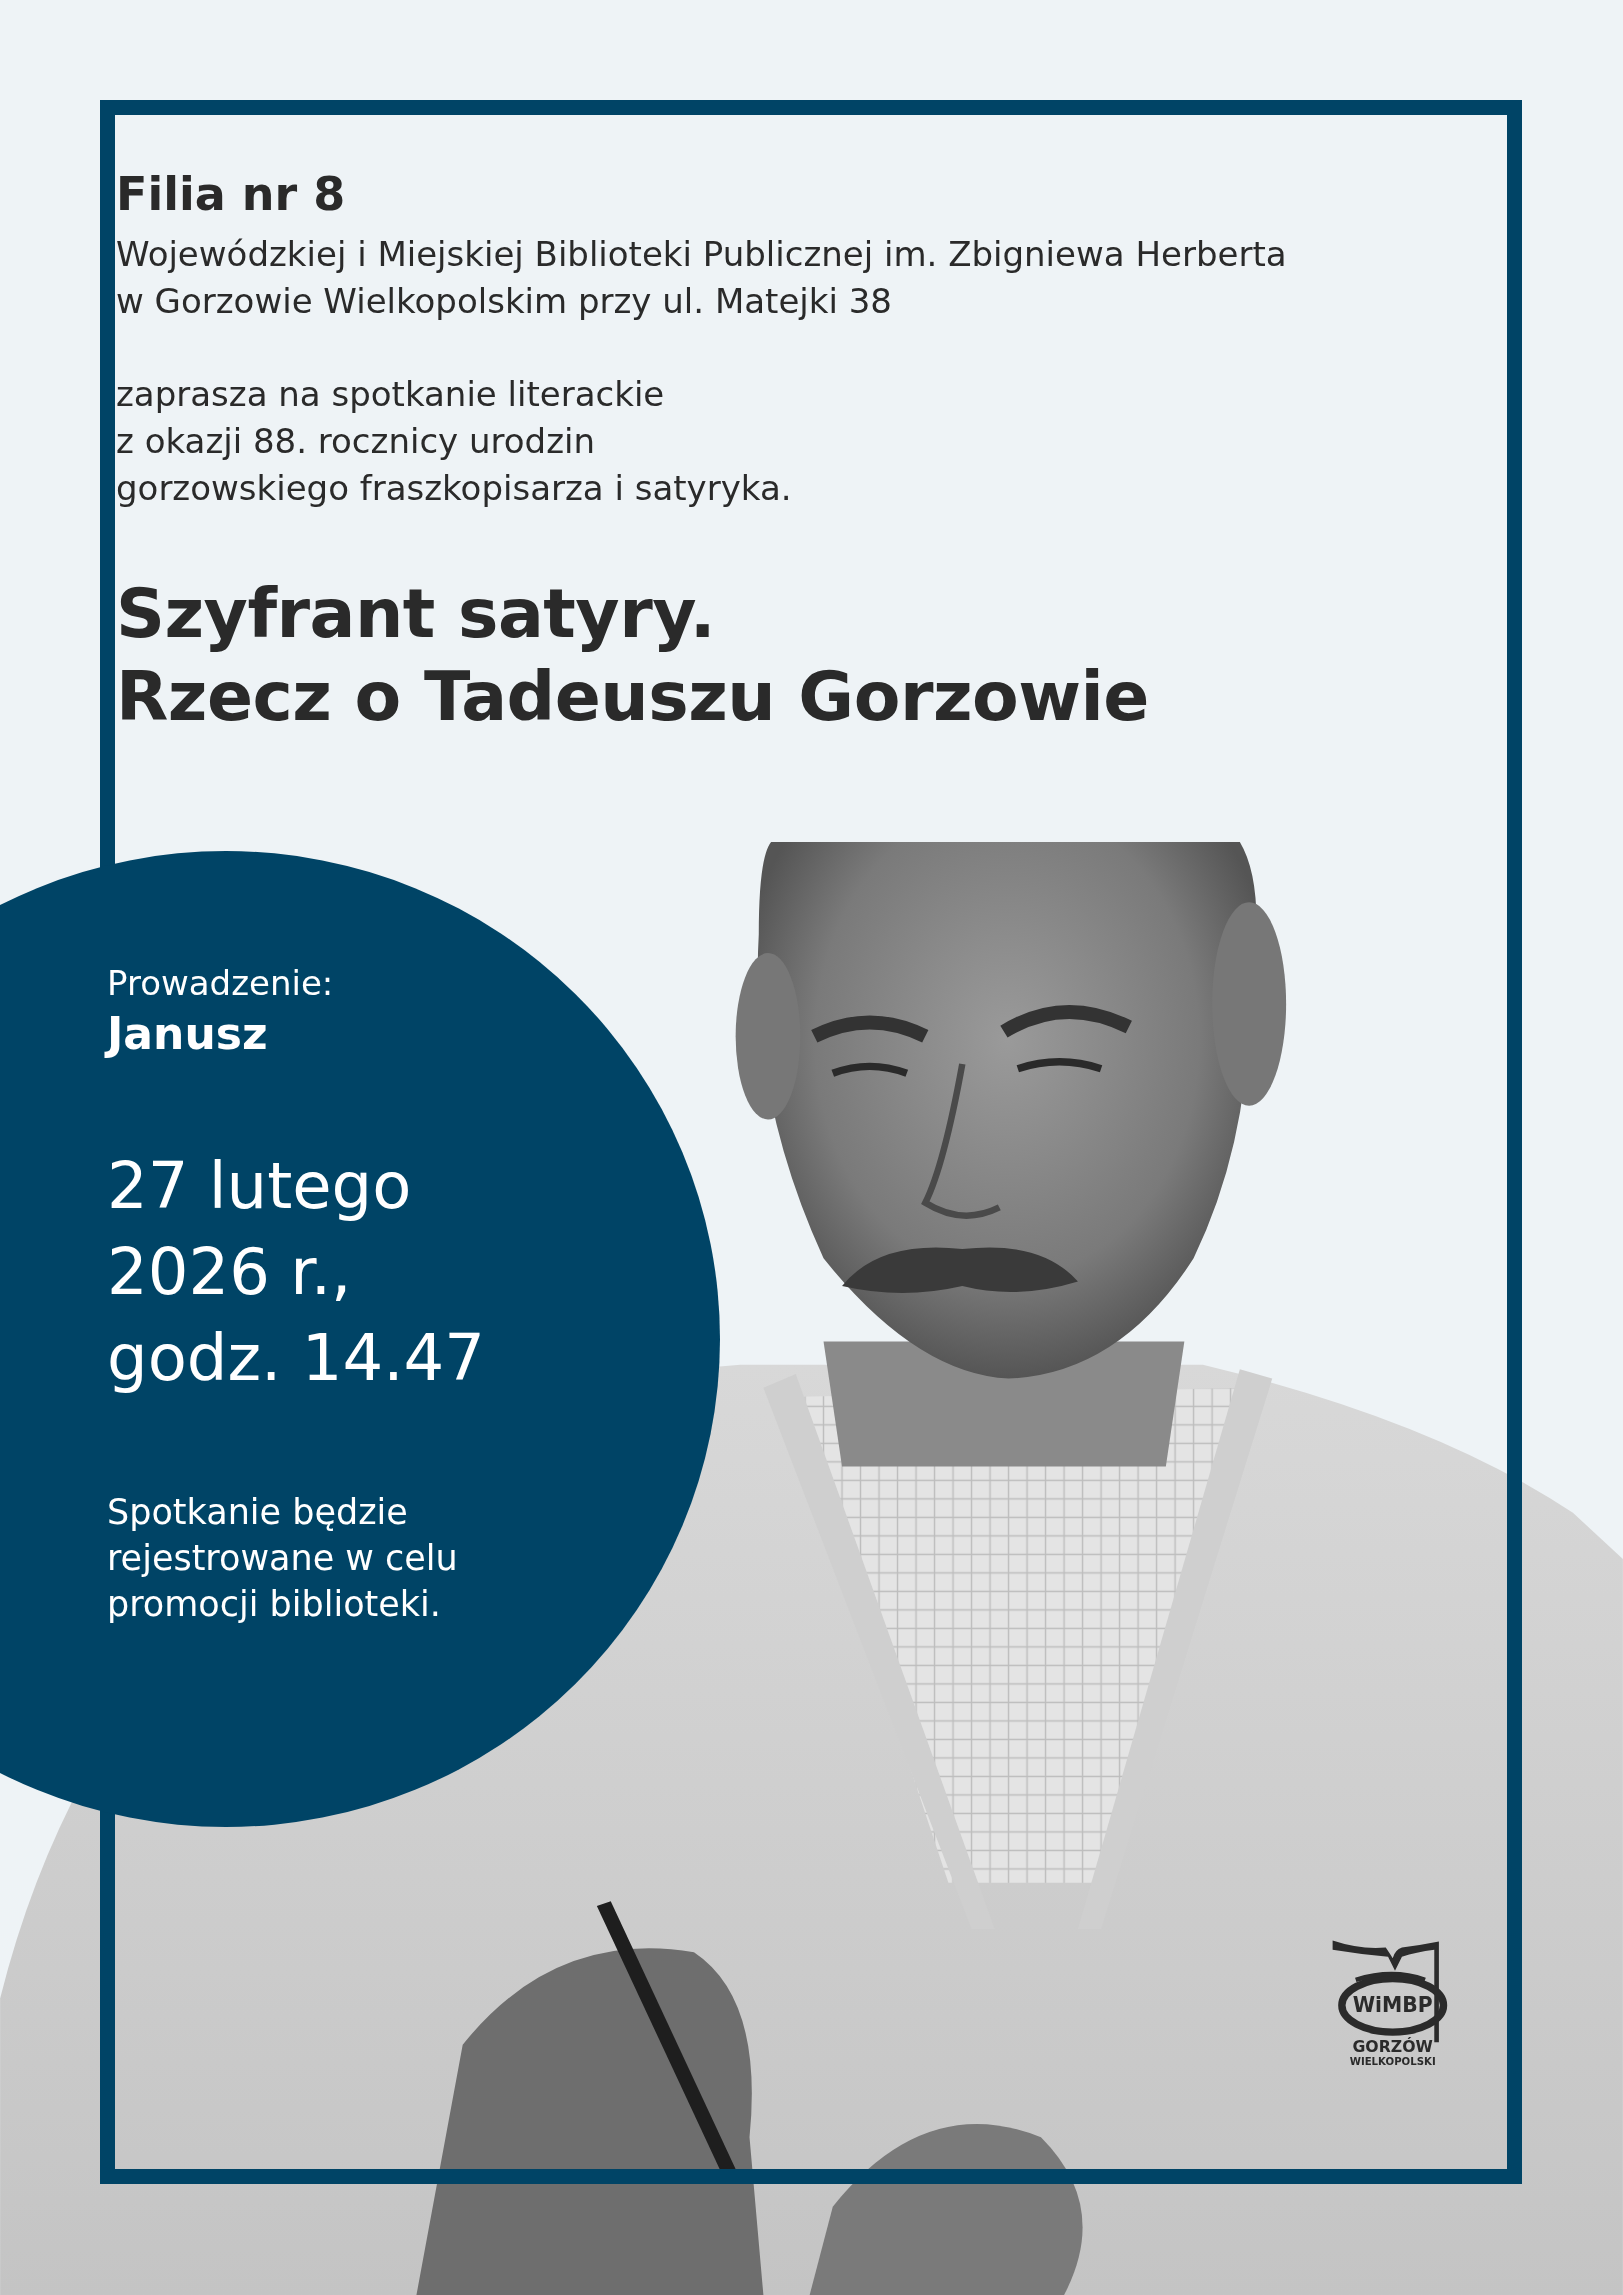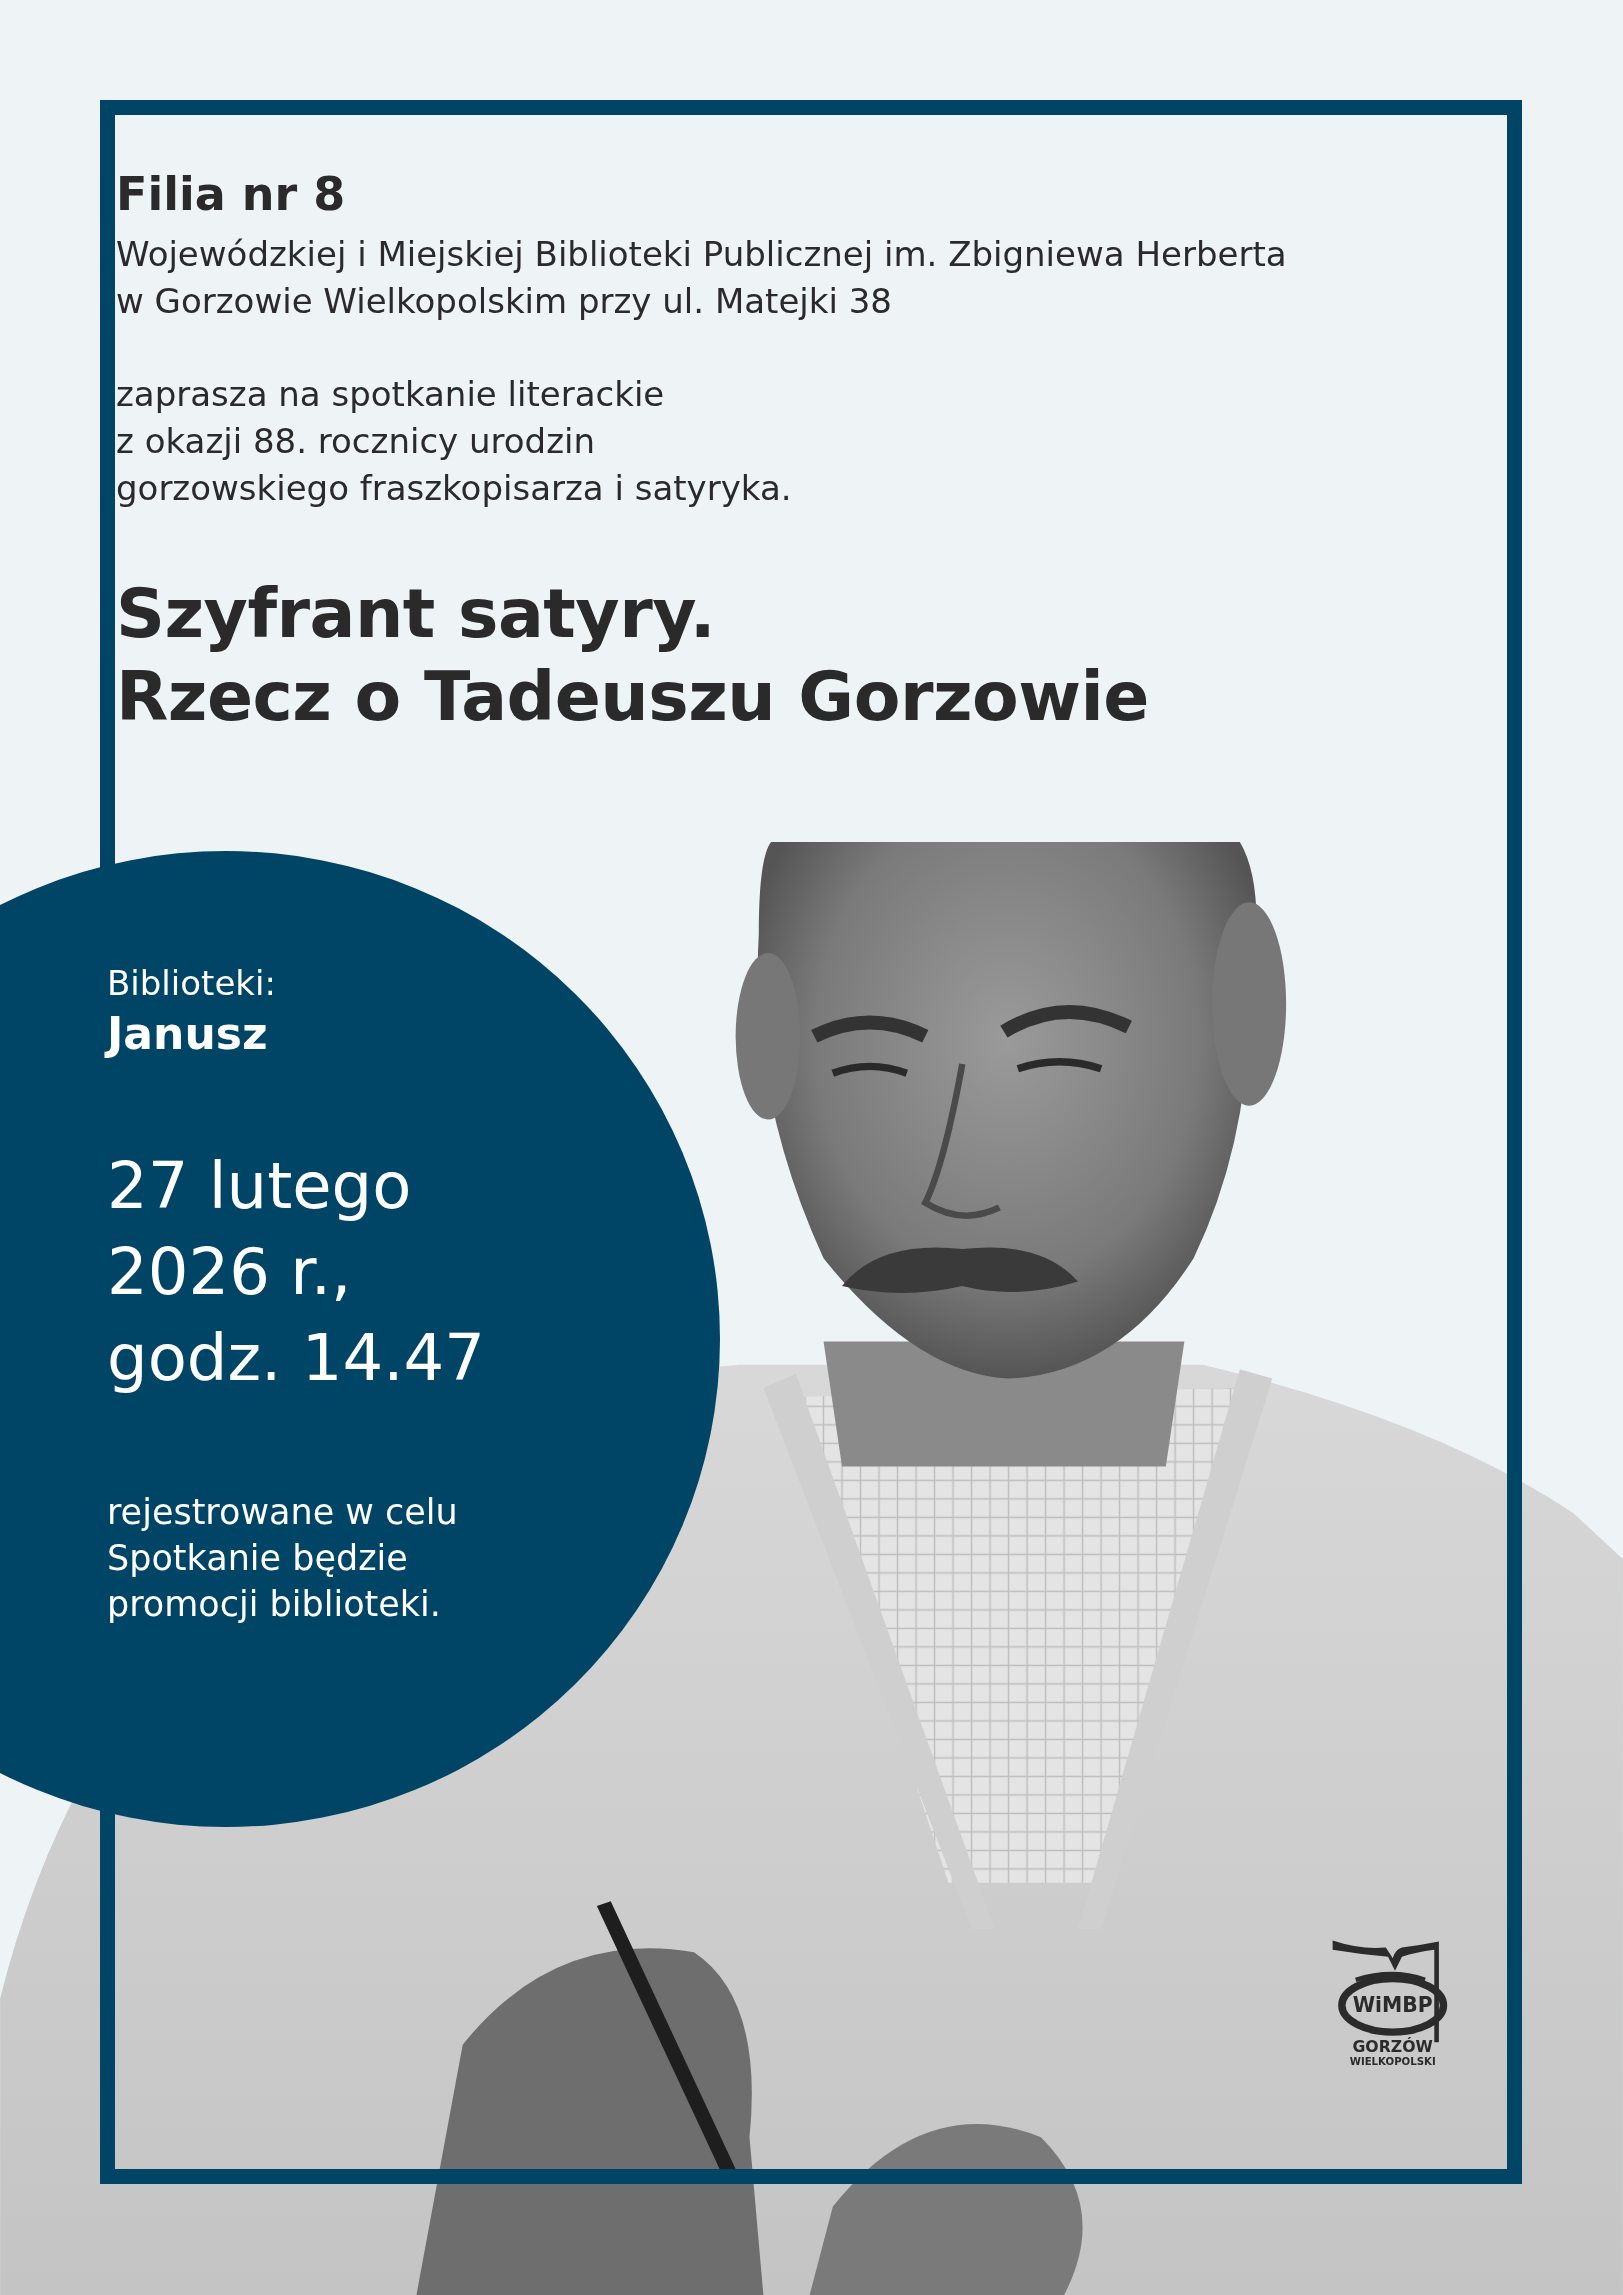--- a/index.html
+++ b/index.html
@@ -102,30 +102,30 @@
   </div>
   <div class="title">
     <div>Szyfrant satyry.</div>
     <div>Rzecz o Tadeuszu Gorzowie</div>
   </div>
 </div>
 
 <div class="circle"></div>
 
 <div class="circle-content">
-  <div class="lead-label">Biblioteki:</div>
+  <div class="lead-label">Prowadzenie:</div>
   <div class="lead-name">Janusz</div>
   <div class="date">
     <div>27 lutego</div>
     <div>2026 r.,</div>
     <div>godz. 14.47</div>
   </div>
   <div class="note">
+    <div>Spotkanie będzie</div>
     <div>rejestrowane w celu</div>
-    <div>Spotkanie będzie</div>
     <div>promocji biblioteki.</div>
   </div>
 </div>
 
 <div class="logo">
   <svg width="134" height="134" viewBox="0 0 290 290" xmlns="http://www.w3.org/2000/svg">
     <path d="M10 10 Q70 30 125 25 Q135 40 140 48 Q145 30 160 25 Q200 20 240 12 L240 230 L230 230 L230 30 Q190 35 160 45 L145 75 L130 45 Q70 40 10 30 Z" fill="#2b2b2b"></path>
     <ellipse cx="140" cy="150" rx="110" ry="58" fill="none" stroke="#2b2b2b" stroke-width="16"></ellipse>
     <path d="M60 95 Q140 70 210 95" stroke="#2b2b2b" stroke-width="10" fill="none"></path>
     <text x="140" y="165" text-anchor="middle" font-family="DejaVu Sans, sans-serif" font-weight="bold" font-size="44" fill="#2b2b2b">WiMBP</text>

